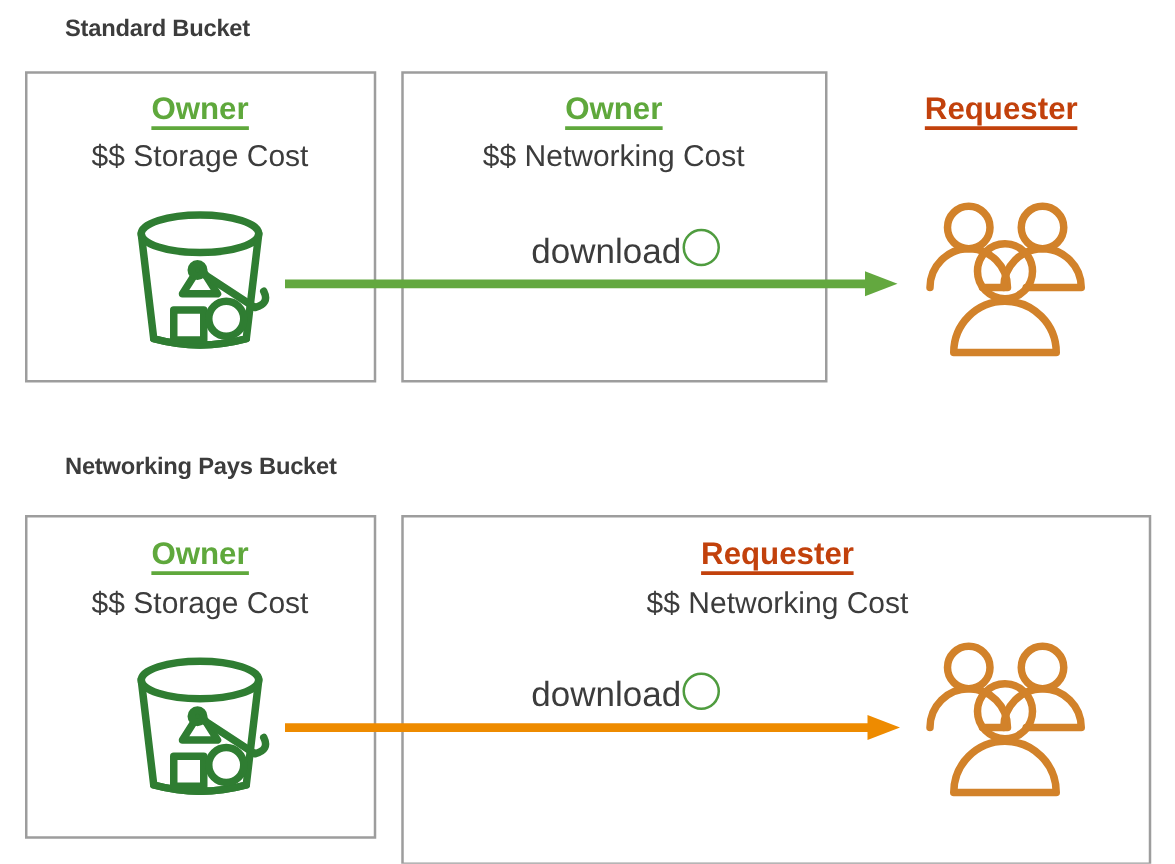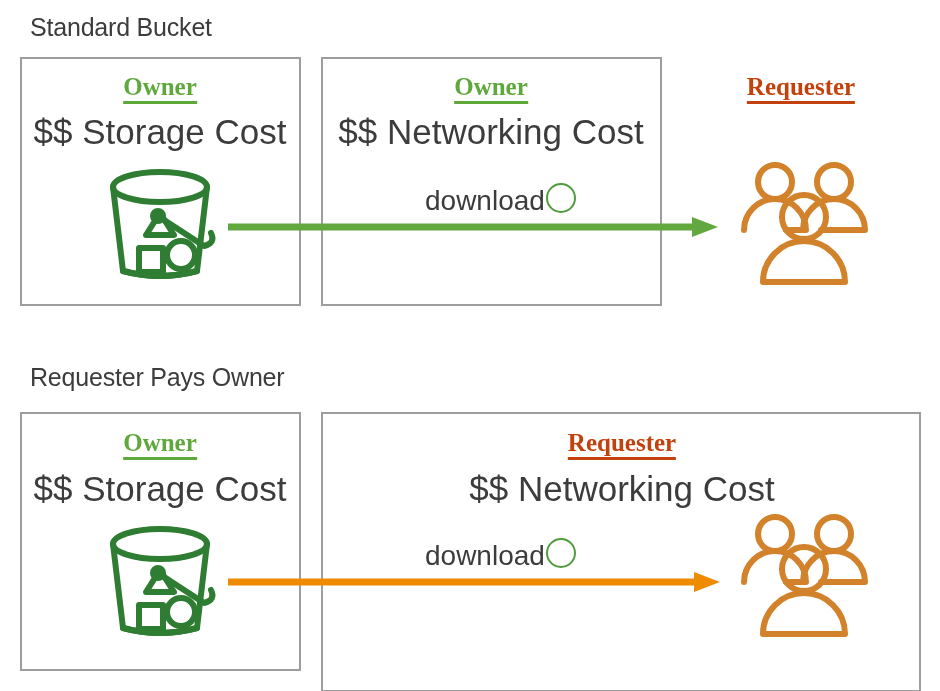--- a/index.html
+++ b/index.html
@@ -13,25 +13,26 @@
     position: relative;
     overflow: hidden;
     font-family: "Liberation Sans", sans-serif;
     color: #3a3a3a;
   }
 
   .stage { position: absolute; left: 0; top: 0; width: 940px; height: 691px; }
 
   .section-title {
     position: absolute;
-    font-size: 25px;
-    font-weight: normal;
+    font-size: 19px;
+    font-weight: bold;
     color: #3c3c3c;
     letter-spacing: -0.2px;
     white-space: nowrap;
+    margin-left: 22px;
   }
   #title-standard { left: 30px; top: 13px; }
   #title-requester-pays { left: 30px; top: 363px; }
 
   .panel {
     position: absolute;
     border: 2px solid #9d9d9d;
     background: transparent;
     box-sizing: border-box;
   }
@@ -46,28 +47,27 @@
 
   .role-label {
     position: absolute;
     font-size: 25px;
     font-weight: bold;
     white-space: nowrap;
     text-align: center;
     border-bottom: 3px solid currentColor;
     padding-bottom: 1px;
     line-height: 1.05;
-    font-family: Liberation Serif, serif;
   }
   .role-owner    { color: #5fa83c; }
   .role-requester{ color: #c2410c; }
 
   .cost-text {
     position: absolute;
-    font-size: 35px;
+    font-size: 24px;
     color: #3c3c3c;
     white-space: nowrap;
     text-align: center;
     line-height: 1.1;
   }
 
   .download-label {
     position: absolute;
     font-size: 28px;
     color: #3c3c3c;
@@ -141,21 +141,21 @@
         <circle cx="37" cy="22" r="17"></circle>
         <path d="M6 70 A31 31 0 0 1 68 70 L48 70"></path>
         <circle cx="96" cy="22" r="17"></circle>
         <path d="M65 70 A31 31 0 0 1 127 70 L83 70"></path>
         <circle cx="66" cy="57" r="22"></circle>
         <path d="M25 122 A41 41 0 0 1 107 122 Z"></path>
       </g>
     </svg>
   </div>
 
-  <div id="title-requester-pays" class="section-title">Requester Pays Owner</div>
+  <div id="title-requester-pays" class="section-title">Networking Pays Bucket</div>
 
   <div id="panel-owner-storage-bot" class="panel"></div>
 
   <div id="panel-requester-net-bot" class="panel"></div>
 
   <div class="role-label role-owner ctr" style="left:160px; top:430px;">Owner</div>
 
   <div class="cost-text ctr" style="left:160px; top:470px;">$$ Storage Cost</div>
 
   <div class="icon-wrap" style="left:98px; top:520px; width:124px; height:124px;">

